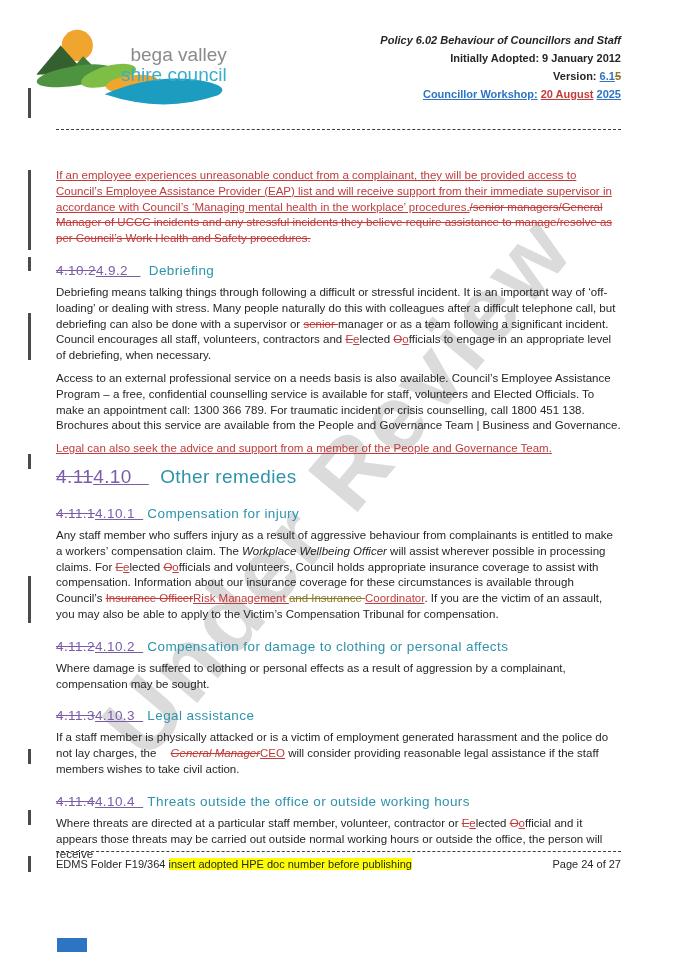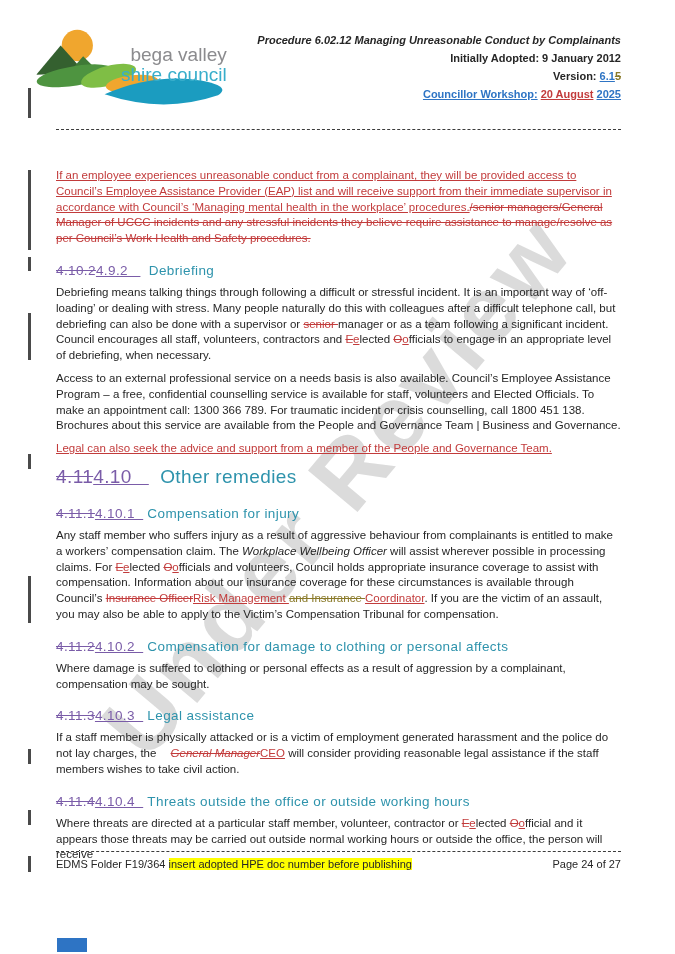--- a/index.html
+++ b/index.html
@@ -75,21 +75,21 @@
       <ellipse cx="76" cy="53" rx="29" ry="10" fill="#7FBE45" transform="rotate(-15 76 53)"></ellipse>
       <ellipse cx="100" cy="61" rx="27" ry="8.5" fill="#F0A62E" transform="rotate(-7 100 61)"></ellipse>
       <ellipse cx="122" cy="69" rx="23" ry="7.5" fill="#8FBFE0" transform="rotate(-5 122 69)"></ellipse>
       <path d="M72,72 Q122,50 172,58 Q202,64 188,73 Q132,92 72,72 Z" fill="#1B9CC0"></path>
       <text x="197" y="38" text-anchor="end" font-size="19.5" fill="#8B8B8E">bega valley</text>
       <text x="197" y="58" text-anchor="end" font-size="19.5" fill="#38AECB">shire council</text>
     </svg>
   </div>
 
   <div class="header-meta">
-    <div><span class="r-hdr_italic">Procedure 6.02.12 Managing Unreasonable Conduct by Complainants</span></div>
+    <div><span class="r-hdr_italic">Policy 6.02 Behaviour of Councillors and Staff</span></div>
     <div><span class="r-plain">Initially Adopted: 9 January 2012</span></div>
     <div><span class="r-plain">Version: </span><span class="r-ins_blue">6.1</span><span class="r-del_olive">5</span></div>
     <div><span class="r-ins_blue">Councillor Workshop:</span><span class="r-plain"> </span><span class="r-ins_red">20 August</span><span class="r-plain"> </span><span class="r-ins_blue">2025</span></div>
   </div>
 
   <div class="sep sep-top"></div>
 
   <div class="flow">
       <div class="blk blk-p"><span class="r-ins_red">If an employee experiences unreasonable conduct from a complainant, they will be provided access to Council’s Employee Assistance Provider (EAP) list and will receive support from their immediate supervisor in accordance with Council’s ‘Managing mental health in the workplace’ procedures.</span><span class="r-del_red">/senior managers/General Manager of UCCC incidents and any stressful incidents they believe require assistance to manage/resolve as per Council’s Work Health and Safety procedures.</span></div>
       <div class="blk blk-h3"><span class="r-del_purple">4.10.2</span><span class="r-ins_purple">4.9.2&nbsp;&nbsp;&nbsp;</span><span class="r-plain">&nbsp;&nbsp;</span><span class="r-h_title">Debriefing</span></div>

